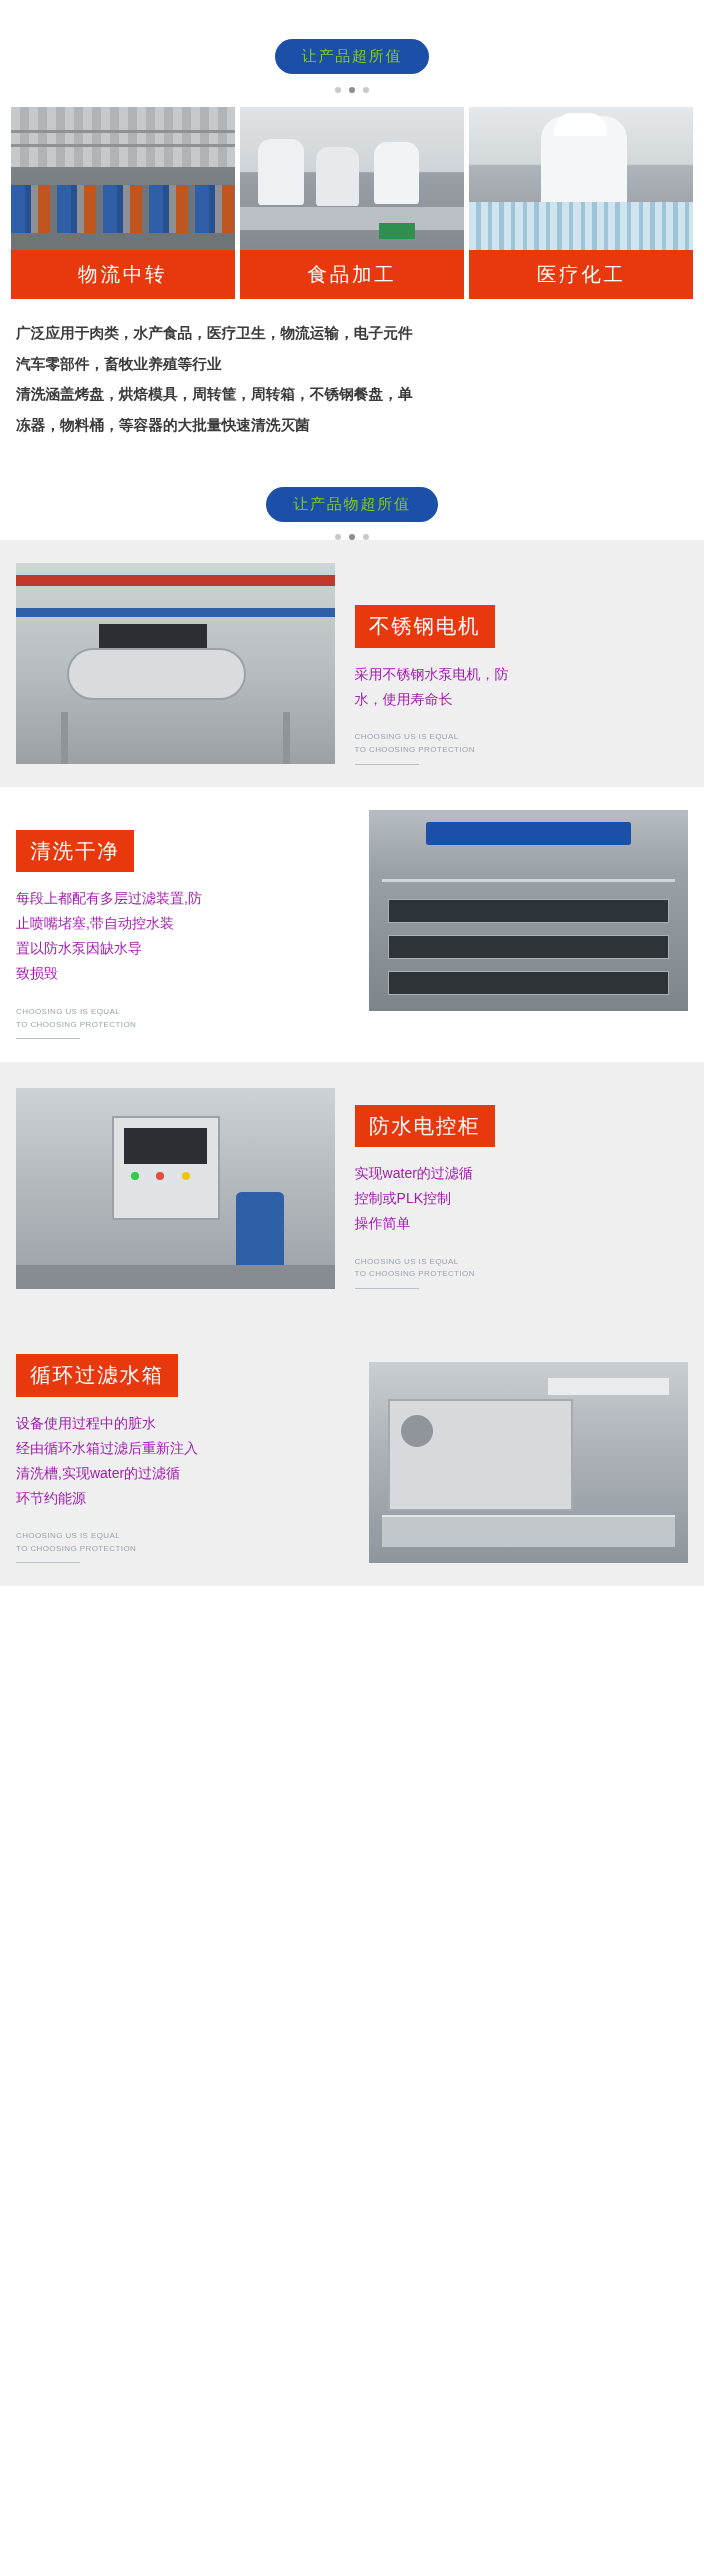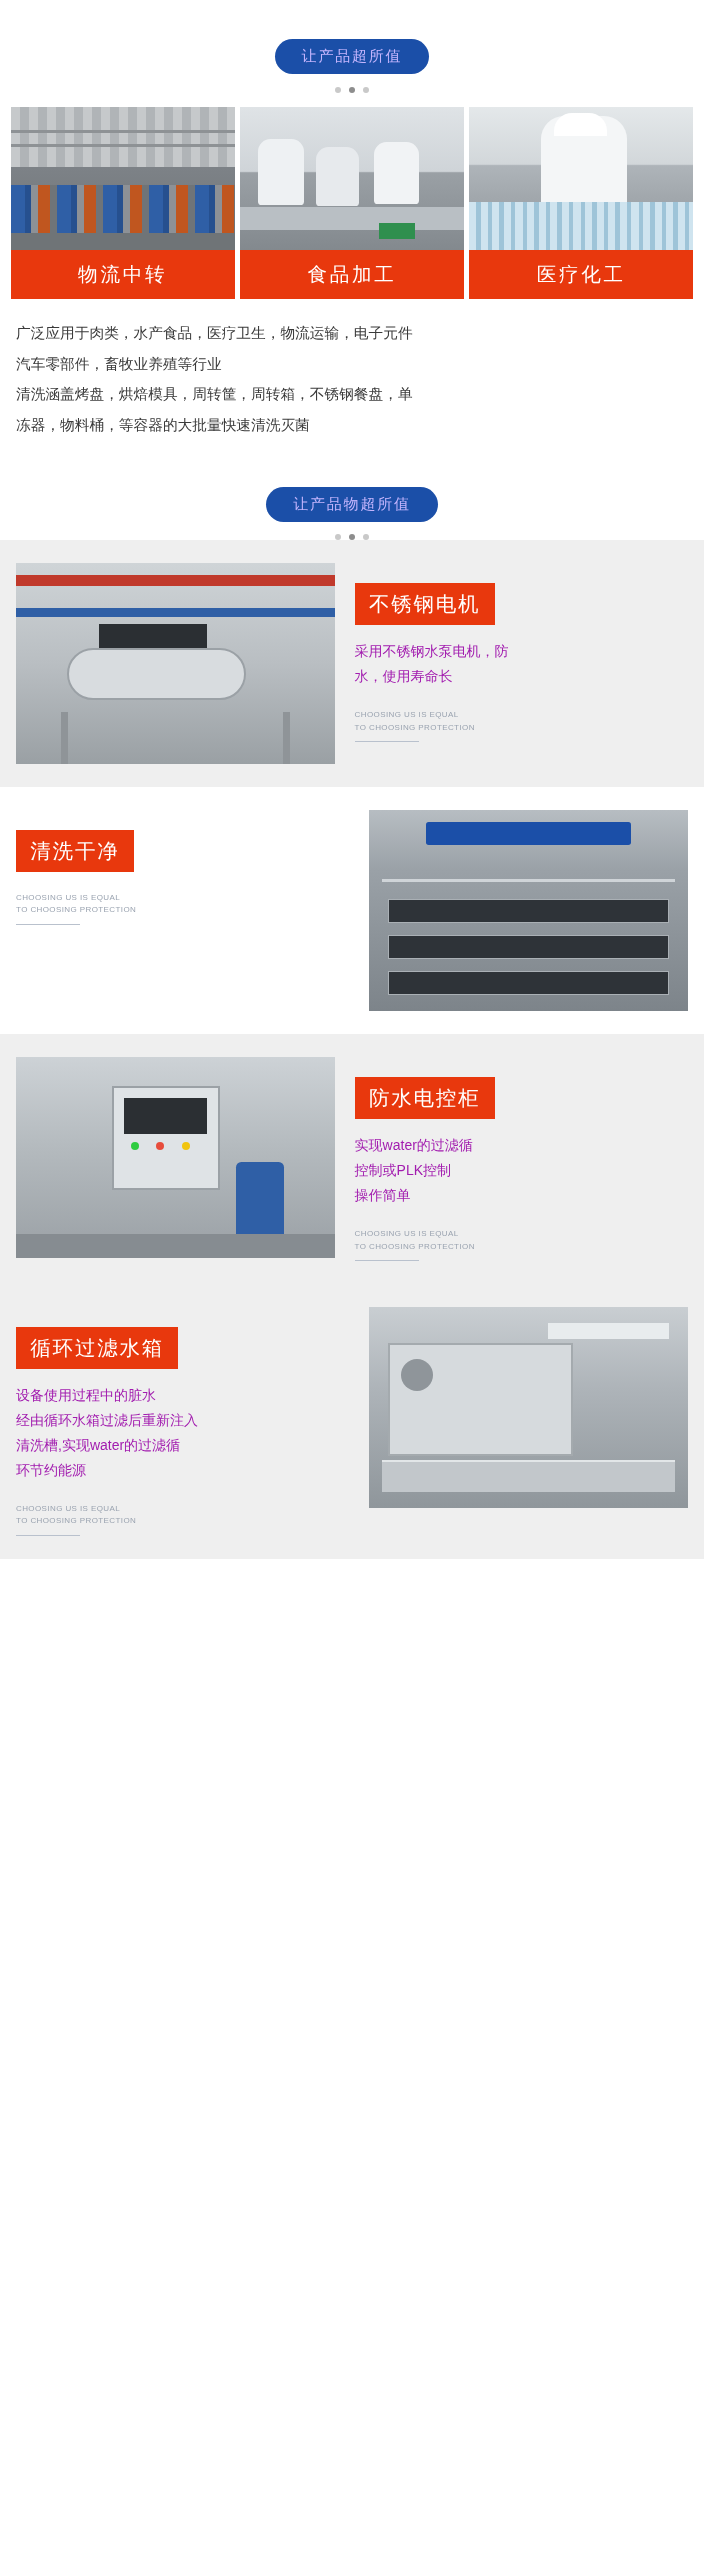--- a/index.html
+++ b/index.html
@@ -18,21 +18,21 @@
     font-weight: bold;
     color: #e8380d;
     letter-spacing: 3.6px;
     line-height: 1.2;
     font-family: "DejaVu Sans", sans-serif;
   }
   .sec-sub {
     display: inline-block;
     margin-top: 14.3px;
     background: #1b4fa8;
-    color: #c4b5fd;
+    color: #84cc16;
     font-size: 15px;
     letter-spacing: 1.8px;
     padding: 8px 27px;
     border-radius: 18px;
   }
   .dots { margin-top: 12.5px; display: flex; justify-content: center; gap: 8px; }
   .dot { width: 6.2px; height: 6.2px; border-radius: 50%; background: #c9c9c9; }
   .dot.active { background: #8d8d8d; }
 
   
@@ -49,30 +49,30 @@
     padding: 10.7px 0;
     font-weight: 500;
   }
 
   .scope-text {
     padding: 21.4px 16px 0 16px;
     font-size: 14.7px;
     line-height: 27px;
     color: #3a3a3a;
   }
-  .scope-text p { margin-bottom: 3.6px; }
+  .scope-text p { margin-bottom: 3.6px; font-weight: bold; }
 
   
   .detail {
     display: flex;
     align-items: flex-start;
     padding: 23px 16px;
     gap: 19.6px;
   }
-  .detail.grey { background: #efefef; }
+  .detail.grey { background: #efefef; align-items: flex-end; }
   .detail .img-col { width: 319px; flex: none; }
   .detail .txt-col { flex: 1; padding-top: 19.6px; }
   .detail.reverse .img-col { order: 2; }
   .detail.reverse .txt-col { order: 1; }
 
   .d-photo { height: 201px; width: 100%; }
   .d-title {
     display: inline-block;
     background: #e8380d;
     color: #fff;
@@ -244,20 +244,26 @@
       <div class="photo d-photo ph ph-wash">
         <div class="banner"></div>
         <div class="rail" style="top:34%"></div>
         <div class="tray" style="top:44%"></div>
         <div class="tray" style="top:62%"></div>
         <div class="tray" style="top:80%"></div>
       </div>
     </div>
     <div class="txt-col">
       <div class="d-title">清洗干净</div>
+      <div class="d-body">
+        <div>每段上都配有多层过滤装置,防</div>
+        <div>止喷嘴堵塞,带自动控水装</div>
+        <div>置以防水泵因缺水导</div>
+        <div>致损毁</div>
+      </div>
       <div class="d-en">
         <div>CHOOSING US IS EQUAL</div>
         <div>TO CHOOSING PROTECTION</div>
       </div>
       <div class="d-rule"></div>
     </div>
   </div>
 
   <div class="detail grey">
     <div class="img-col">

